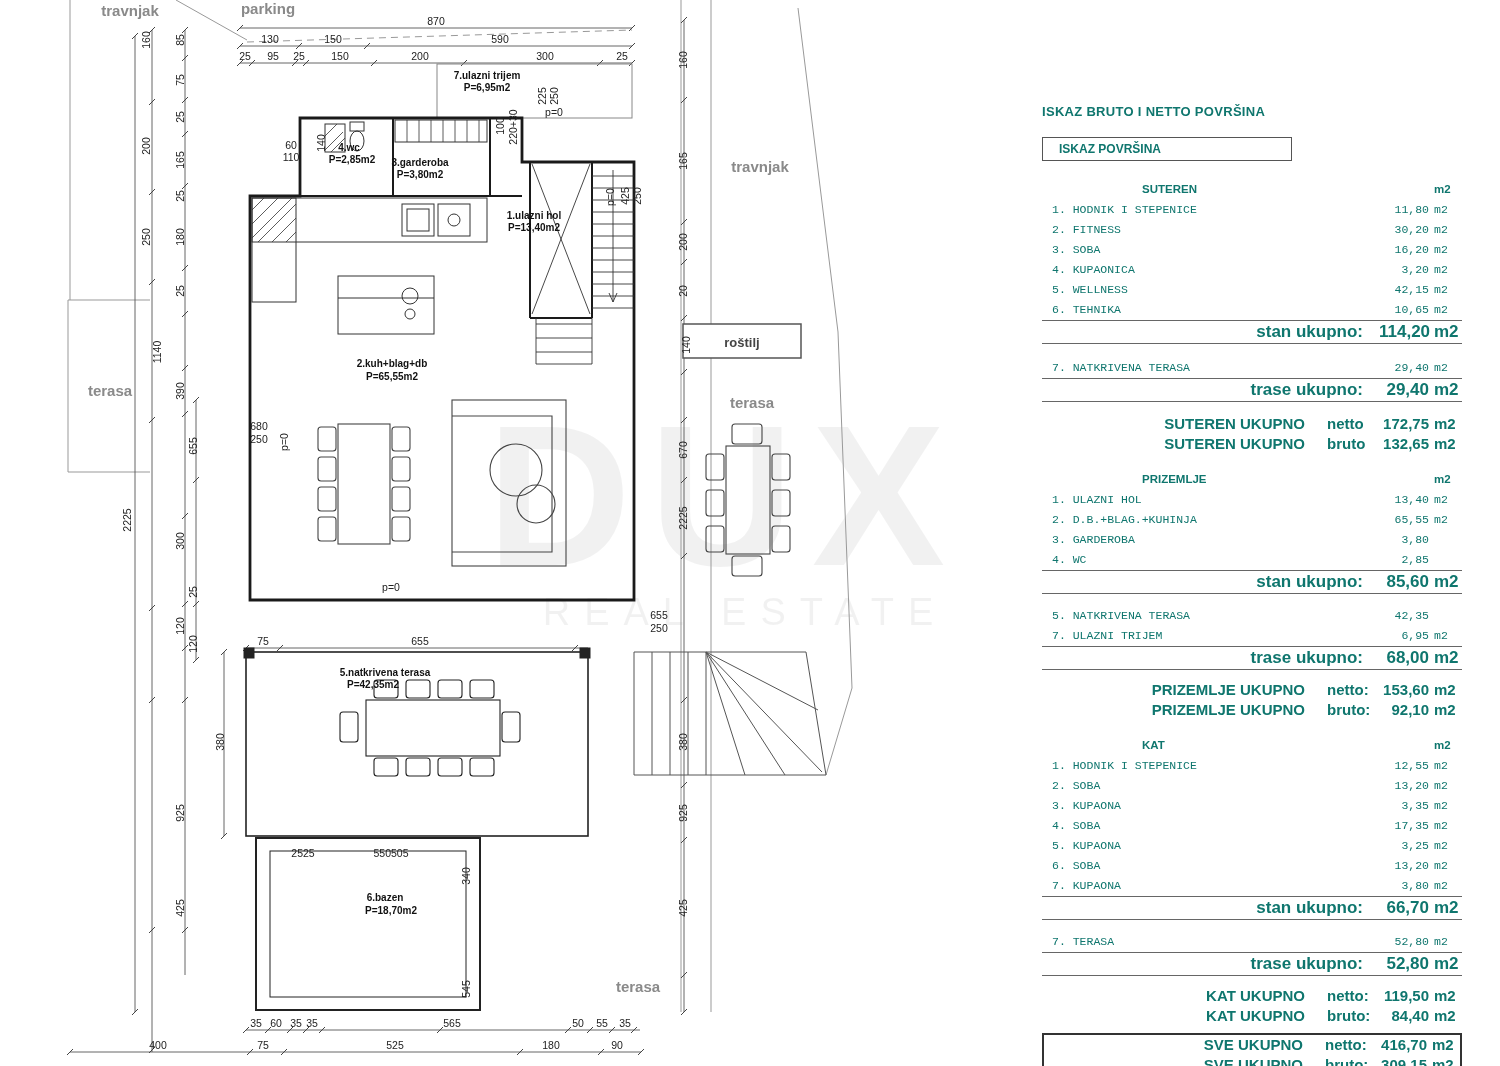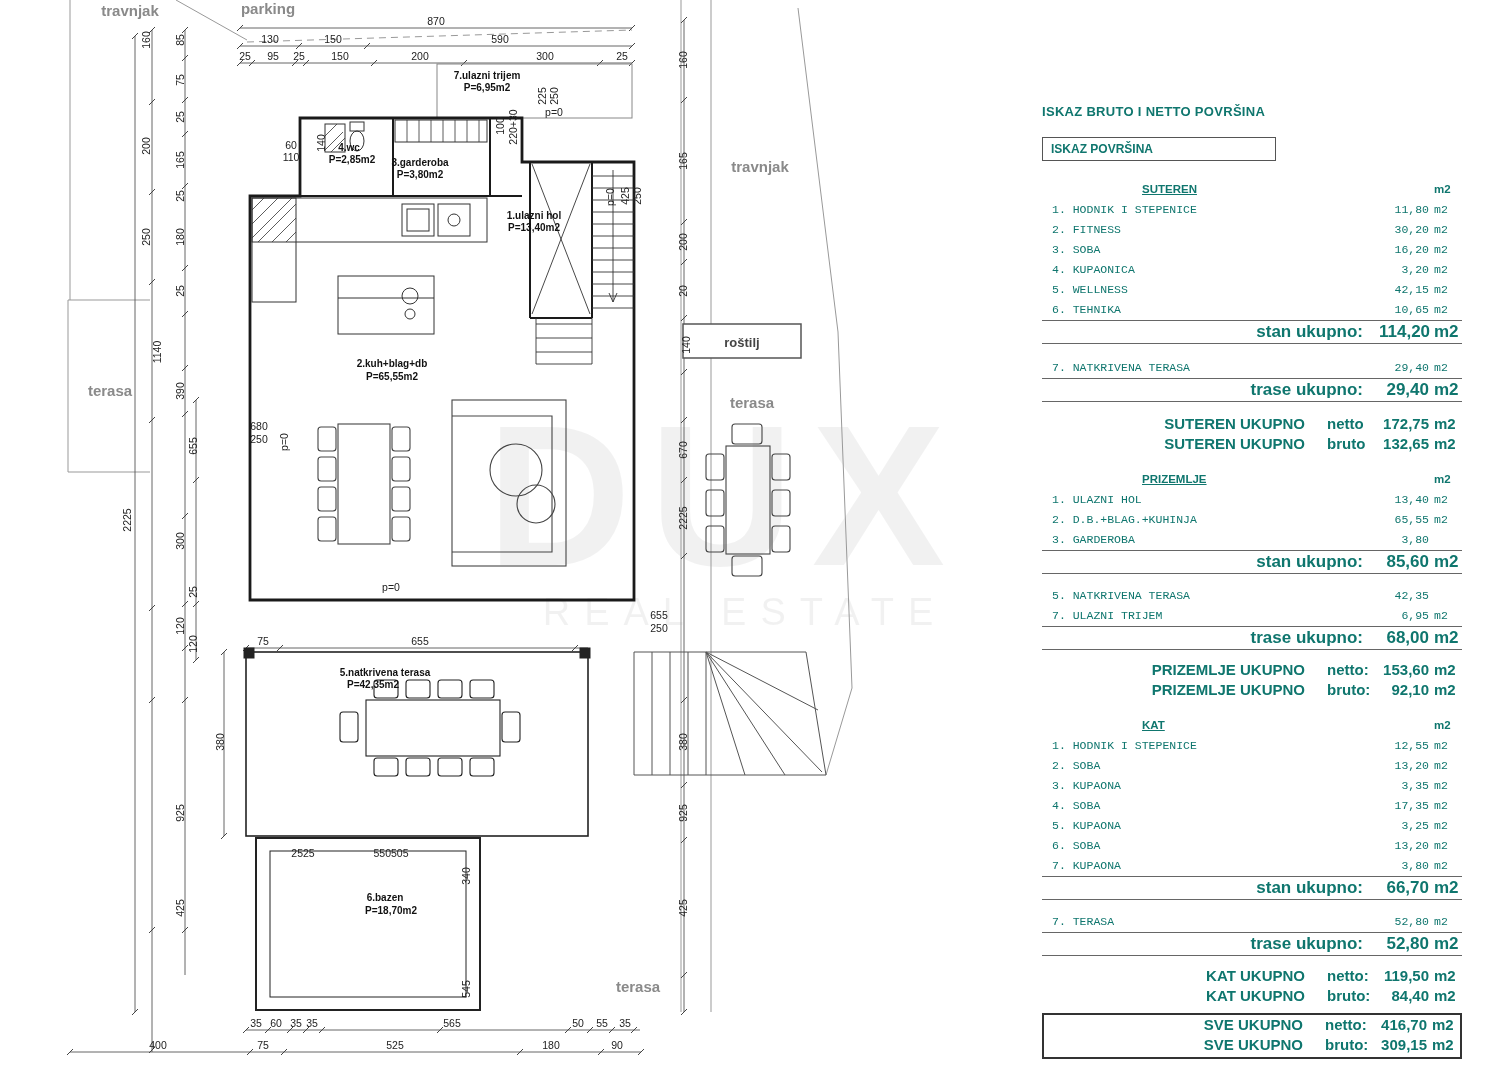--- a/index.html
+++ b/index.html
@@ -7,23 +7,23 @@
        font-family:"Liberation Sans",sans-serif;color:#333;}
   #plan-svg{position:absolute;left:0;top:0;}
   .dim{font-size:10.5px;fill:#222;text-anchor:middle;}
   .room{font-size:10px;font-weight:bold;fill:#111;text-anchor:middle;}
   .site{font-size:15px;font-weight:600;fill:#8a8a8a;text-anchor:middle;}
   .rlabel{font-size:13px;font-weight:bold;fill:#444;text-anchor:middle;}
   .wm1{font-size:200px;font-weight:bold;fill:#000;opacity:.05;letter-spacing:18px;text-anchor:middle;}
   .wm2{font-size:38px;fill:#000;opacity:.05;letter-spacing:14px;text-anchor:middle;}
   #panel{position:absolute;left:1042px;top:58px;width:420px;color:#0f766e;margin-top:46px;}
   .p-title{font-weight:bold;font-size:13px;letter-spacing:.3px;margin-bottom:18px;}
-  .p-box{border:1.5px solid #555;width:216px;padding:4px 8px;font-weight:bold;font-size:12px;margin-bottom:18px;}
+  .p-box{border:1.5px solid #555;width:216px;padding:4px 16px;font-weight:bold;font-size:12px;margin-bottom:18px;}
   .sec-head{display:flex;font-weight:bold;font-size:11.5px;height:20px;align-items:center;}
-  .sec-head .lbl{padding-left:100px;flex:1;text-decoration:underline;}
+  .sec-head .lbl{padding-left:100px;flex:1;}
   .sec-head .unit{width:28px;padding-left:5px;}
   .trow{display:flex;font-size:11.5px;height:20px;align-items:center;font-family:Liberation Mono, monospace;}
   .trow .lbl{flex:1;padding-left:10px;}
   .trow .val{width:50px;text-align:right;}
   .trow .unit{width:28px;padding-left:5px;}
   .total{display:flex;justify-content:flex-end;font-weight:bold;font-size:17px;height:20px;align-items:center;}
   .total .lbl{margin-right:16px;}
   .total .val{width:50px;text-align:right;}
   .total .unit{width:28px;padding-left:5px;}
   .uk{display:flex;justify-content:flex-end;font-weight:bold;font-size:15px;height:20px;}
@@ -356,20 +356,25 @@
   <div class="trow">
       <span class="lbl">2. D.B.+BLAG.+KUHINJA</span>
       <span class="val">65,55</span>
       <span class="unit">m2</span>
     </div>
   <div class="trow">
       <span class="lbl">3. GARDEROBA</span>
       <span class="val">3,80</span>
       <span class="unit"></span>
     </div>
+  <div class="trow">
+      <span class="lbl">4. WC</span>
+      <span class="val">2,85</span>
+      <span class="unit"></span>
+    </div>
   <div class="rule"></div>
   <div class="total">
       <span class="lbl">stan ukupno:</span>
       <span class="val">85,60</span>
       <span class="unit">m2</span>
     </div>
   <div class="rule"></div>
   <div class="g10"></div>
   <div class="trow">
       <span class="lbl">5. NATKRIVENA TERASA</span>

